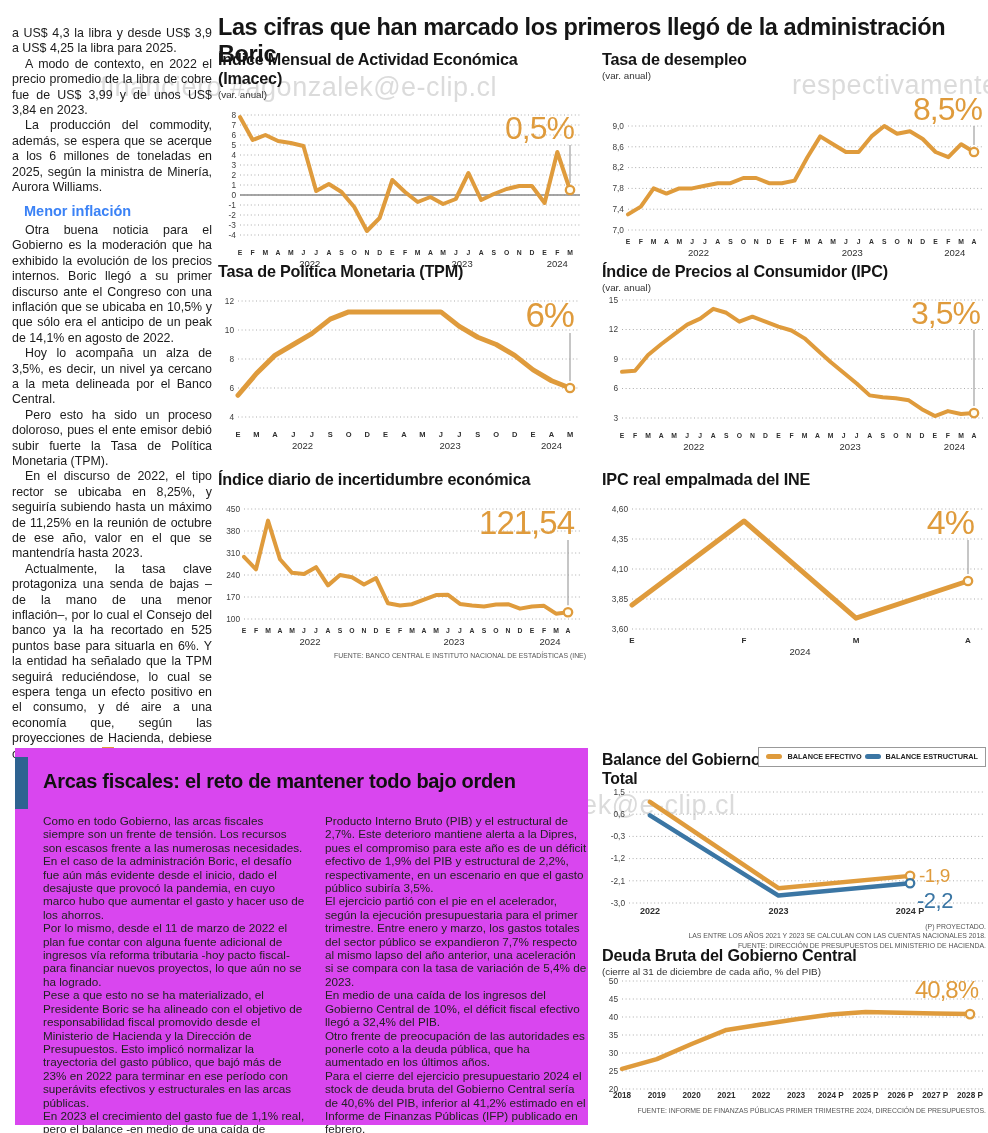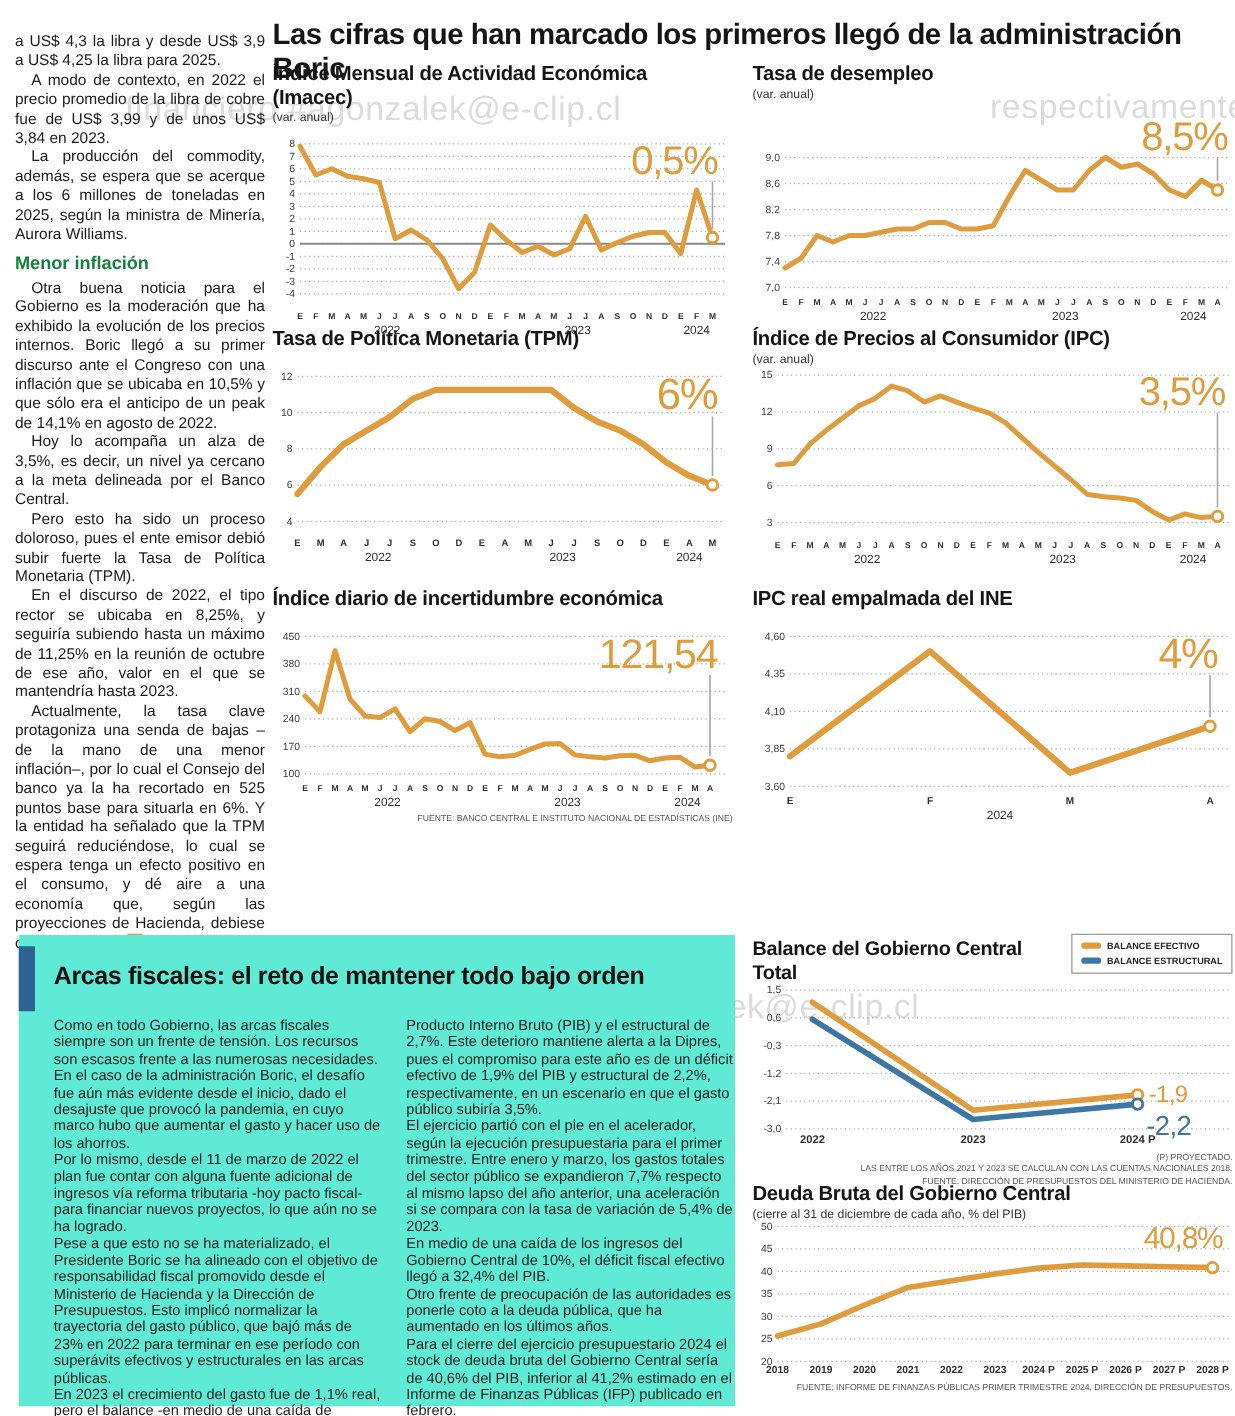--- a/index.html
+++ b/index.html
@@ -2,21 +2,21 @@
 <html><head>
 <meta charset="utf-8">
 <style>
   html,body{margin:0;padding:0}
   body{position:relative;width:988px;height:1133px;background:#fff;overflow:hidden;
        font-family:"Liberation Sans",sans-serif;color:#1c1c1c}
   .article{position:absolute;left:12px;top:26px;width:200px;font-size:12.4px;line-height:15.4px;
            text-align:justify;color:#1b1b1b}
   .article p{margin:0;text-indent:13px}
   .article p.ni{text-indent:0}
-  .subhead{color:#15803d;font-weight:bold;font-size:14.5px;margin:9px 0 3px;text-align:left}
+  .subhead{color:#3b82f6;font-weight:bold;font-size:14.5px;margin:9px 12px 3px;text-align:left}
   .endmark{display:inline-block;width:8px;height:8px;border:2px solid #DF9B3C;background:#F6DCA6;
            vertical-align:-1px;margin-left:3px}
   .main-title{position:absolute;left:218px;top:14px;width:770px;font-size:23.5px;font-weight:bold;
               color:#151515;letter-spacing:-0.4px}
   .chart{position:absolute}
   .c-title{font-weight:bold;font-size:16.2px;color:#151515;letter-spacing:-0.2px;line-height:19px}
   .c-sub{font-size:9.8px;color:#333;line-height:13px}
   .c-src{font-size:6.9px;color:#555;text-align:right;line-height:9px;margin-top:2px}
   .c-notes{font-size:6.9px;color:#555;text-align:right;line-height:9.3px;margin-top:2px}
   svg{display:block;overflow:visible}
@@ -24,25 +24,25 @@
   #c1{left:602px;top:50px;width:384px}
   #c2{left:218px;top:262px;width:368px}
   #c3{left:602px;top:262px;width:384px}
   #c4{left:218px;top:470px;width:368px}
   #c5{left:602px;top:470px;width:384px}
   #c6{left:602px;top:750px;width:384px}
   #c7{left:602px;top:946px;width:384px}
   #c2 svg{margin-top:4px}
   #c6 .c-title{width:235px;font-size:15.8px}
   .legend{position:absolute;right:0;top:-3px;background:#fff;border:1px solid #999;
-          padding:4px 7px 5px 7px;display:flex;flex-direction:column;gap:3px}
+          padding:4px 7px 5px 7px;display:flex;flex-direction:row;gap:3px}
   .lrow{display:flex;align-items:center;gap:5px;font-size:7.3px;font-weight:bold;color:#222;
         white-space:nowrap}
   .lsw{width:16px;height:4.5px;border-radius:2.5px;display:inline-block}
-  .panel{position:absolute;left:15px;top:748px;width:573px;height:377px;background:#5eead4}
+  .panel{position:absolute;left:15px;top:748px;width:573px;height:377px;background:#d946ef}
   .panel-bar{position:absolute;left:0;top:9px;width:13px;height:52px;background:#2E6391}
   .panel-title{position:absolute;left:28px;top:22px;font-size:20px;font-weight:bold;color:#101010;
                letter-spacing:-0.3px}
   .panel-cols{position:absolute;left:28px;top:66px;display:flex;gap:20px}
   .pcol{width:262px;font-size:11.7px;line-height:13.4px;color:#222}
   .pcol p{margin:0}
   .wm{position:absolute;font-size:27px;color:rgba(125,125,125,0.28);white-space:nowrap;
       letter-spacing:0.5px;pointer-events:none}
   #wm0{left:100px;top:72px}
   #wm1{left:792px;top:70px}

